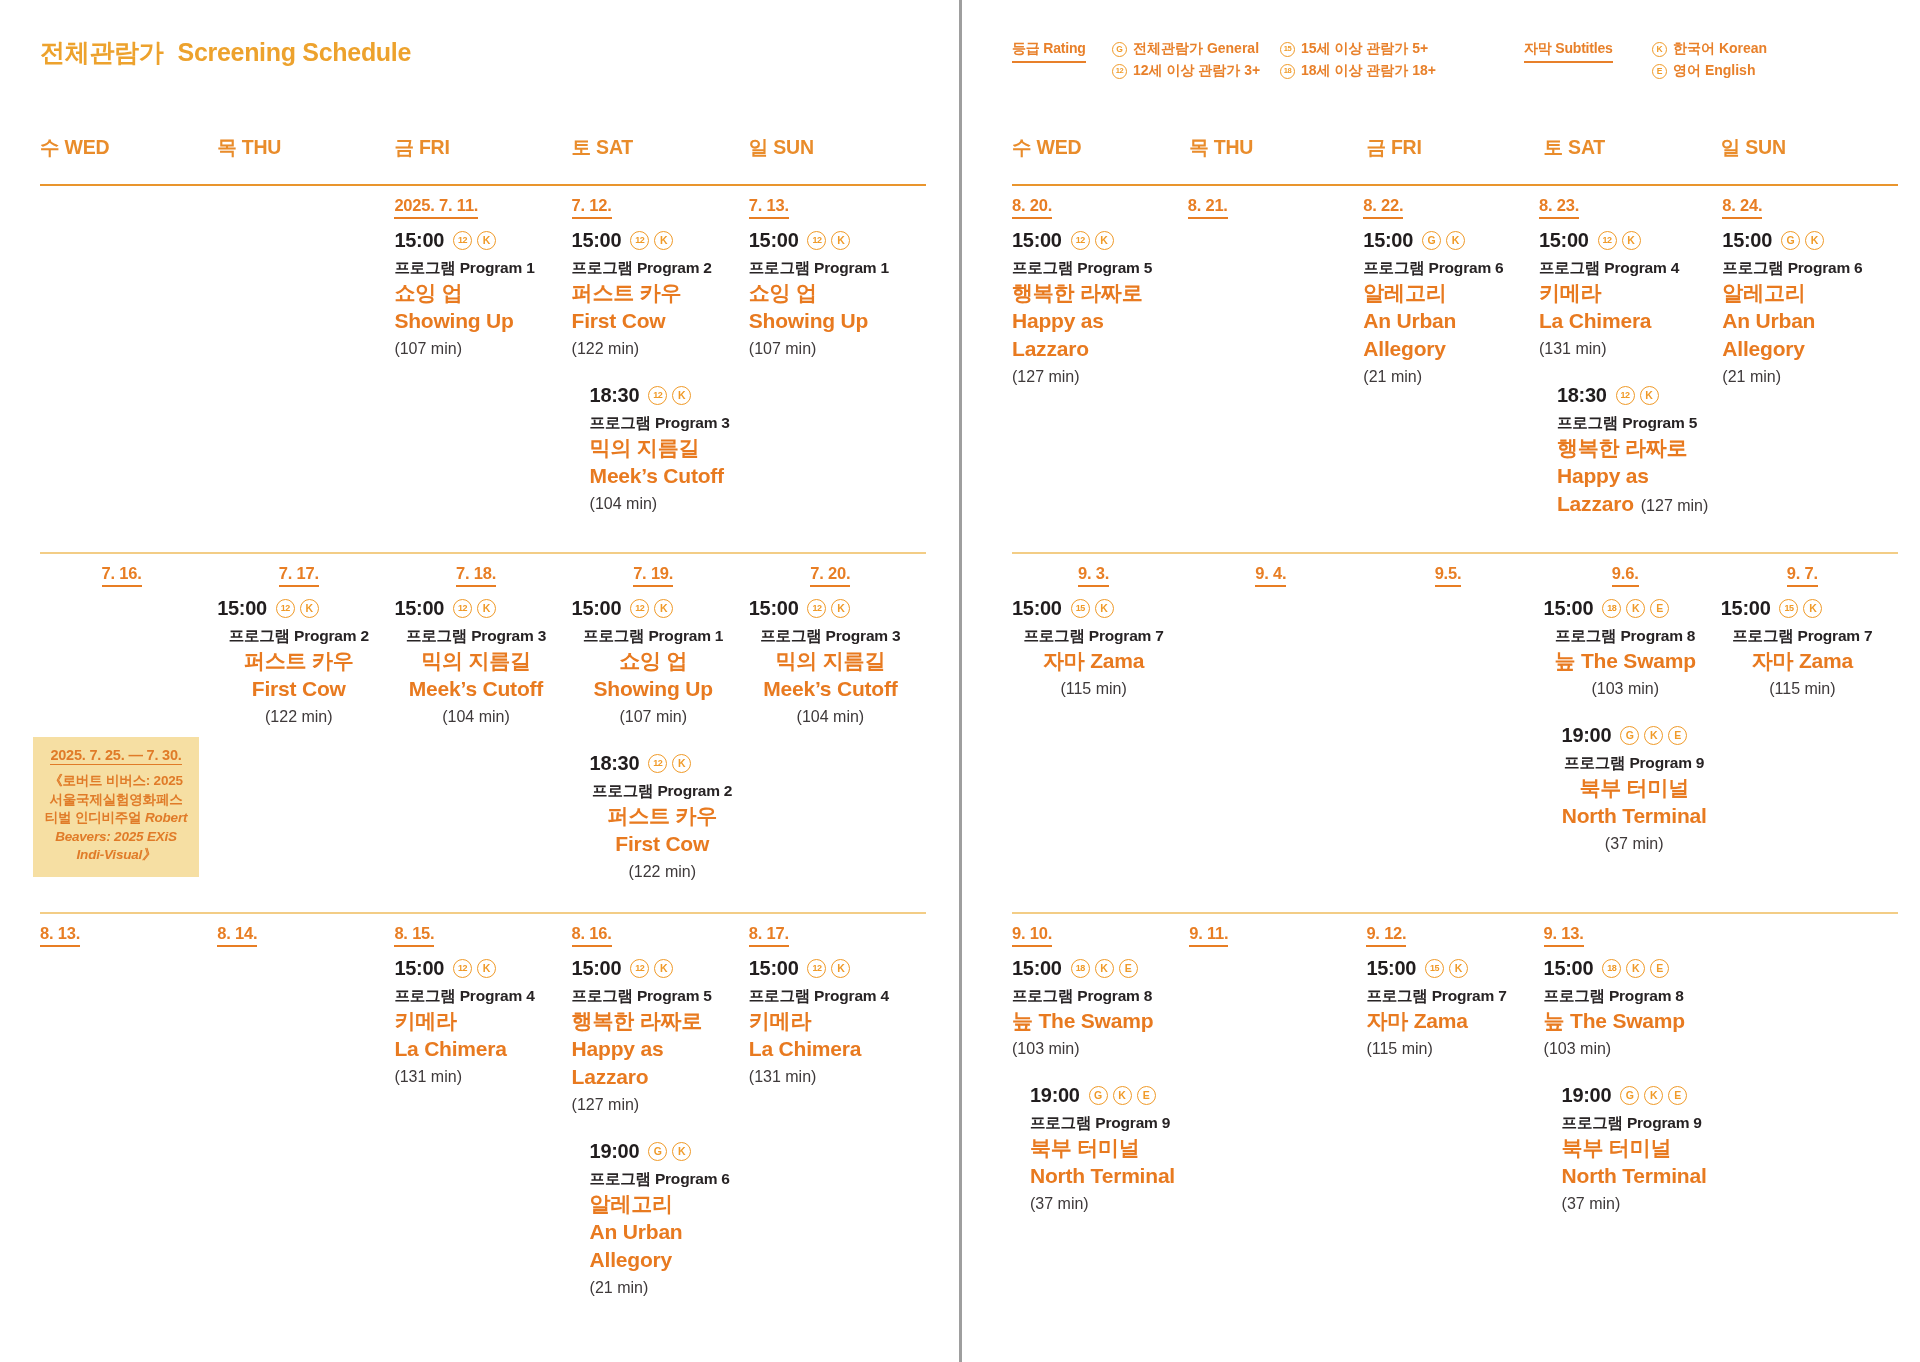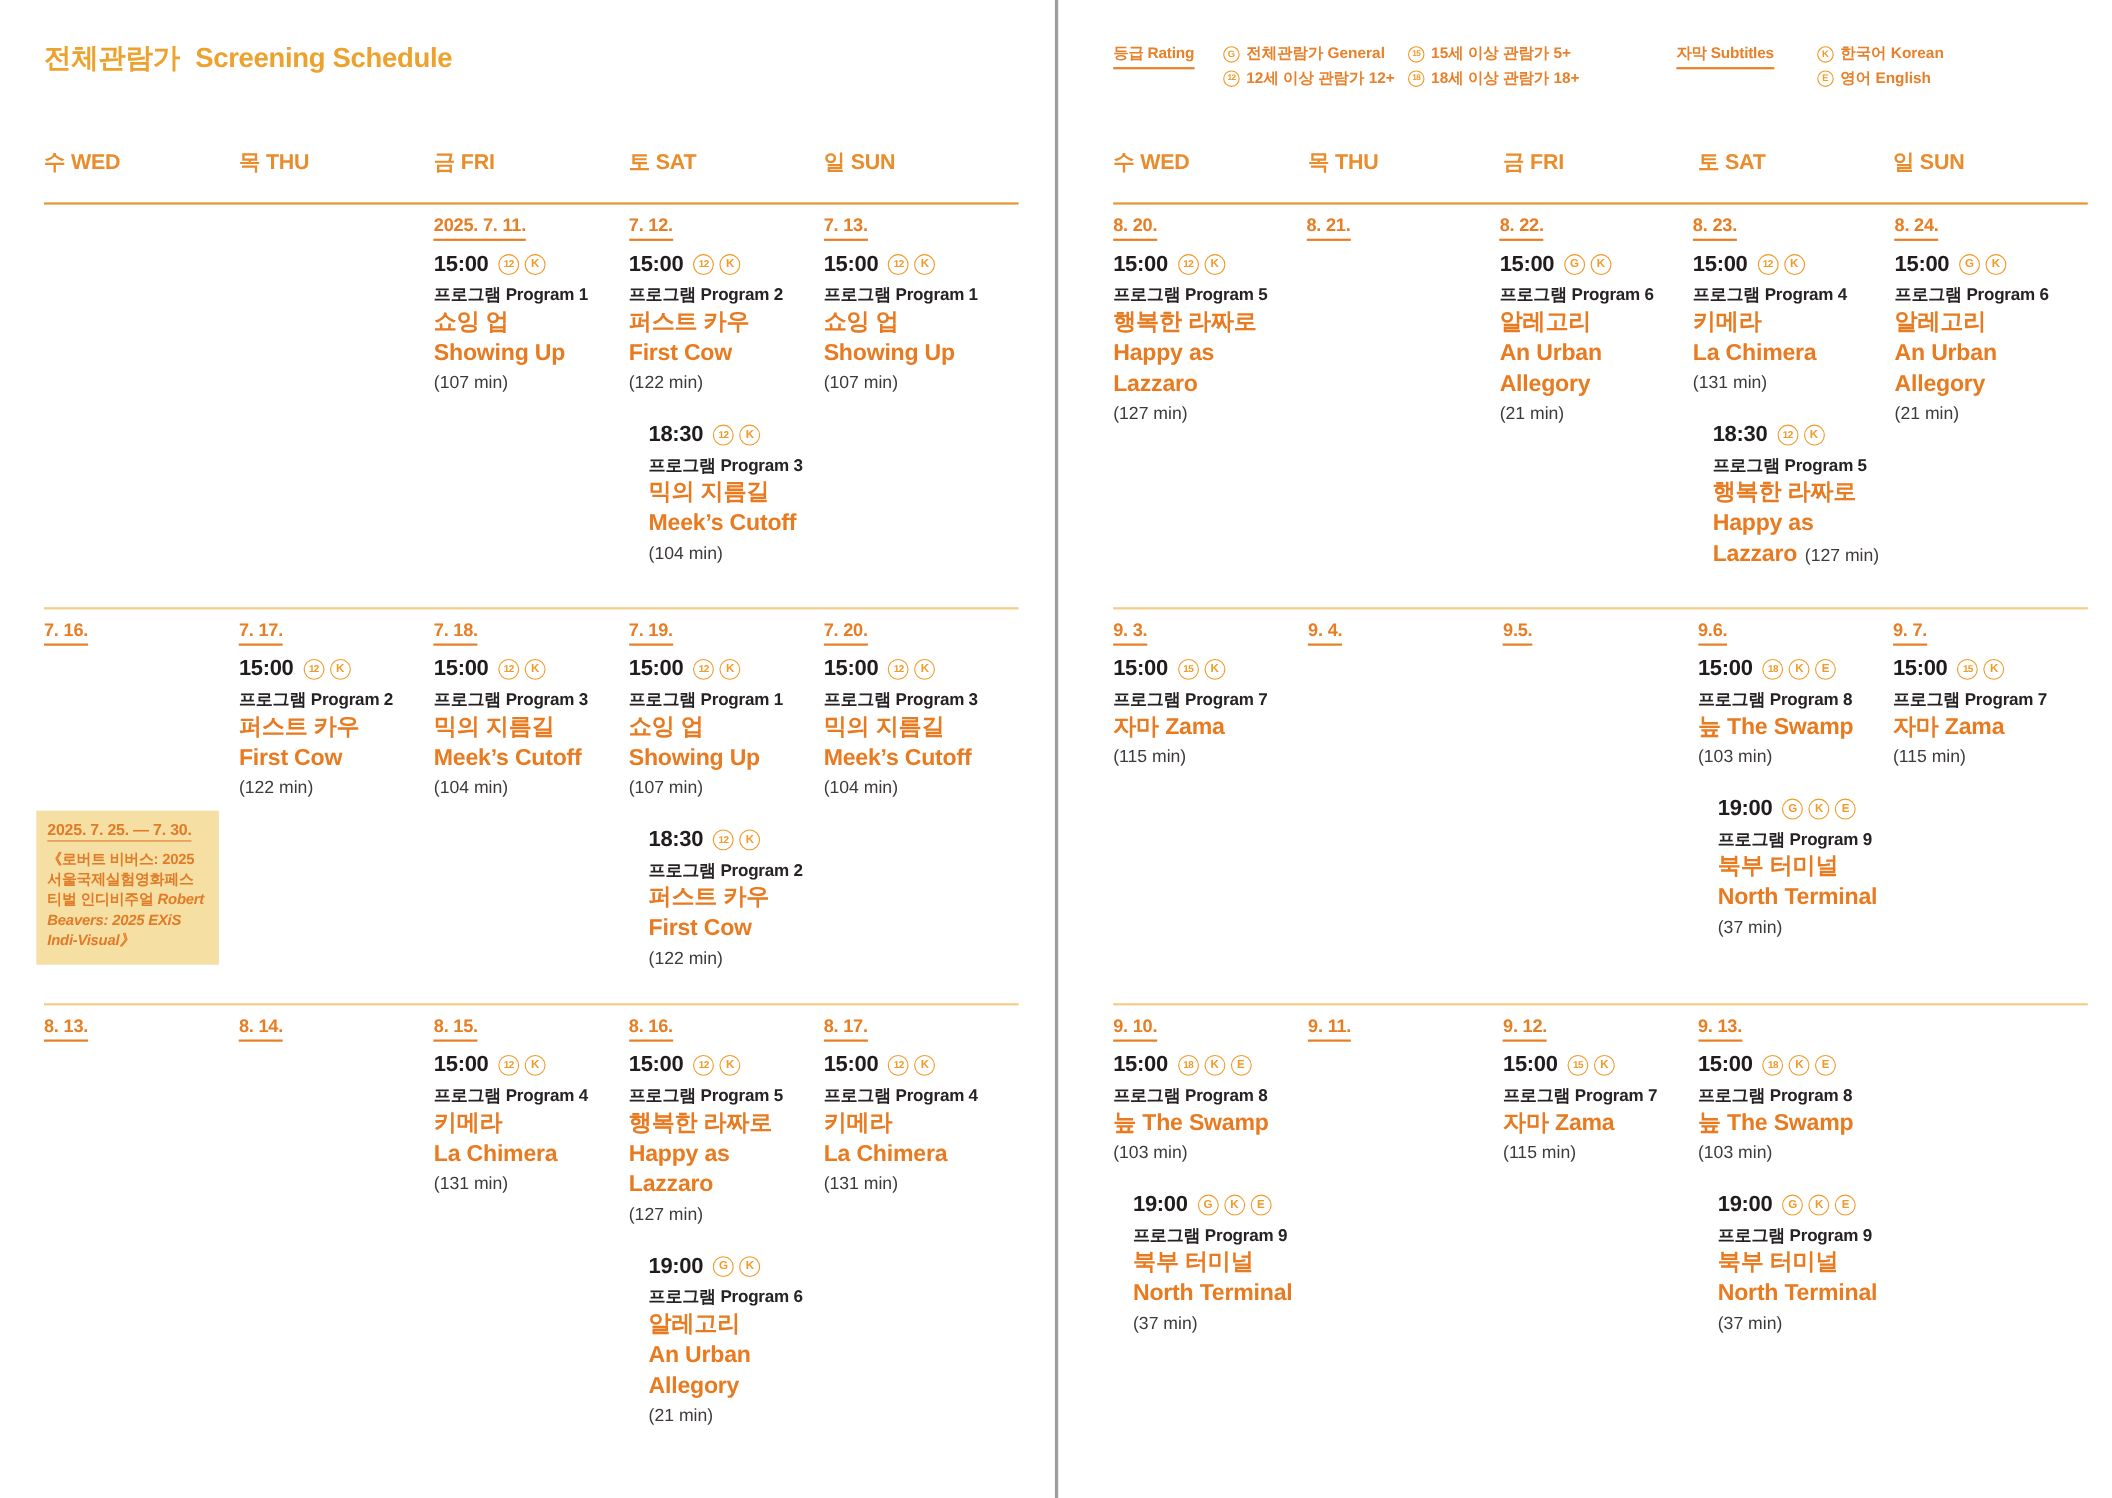--- a/index.html
+++ b/index.html
@@ -35,21 +35,21 @@
   .legend .icn.let{font-size:8.5px;}
 
   
   .day-row{position:absolute;top:134px;left:0;right:0;display:grid;grid-template-columns:repeat(5,1fr);}
   .day-header{font-size:19.5px;font-weight:700;color:#e98c2b;letter-spacing:-0.2px;}
 
   
   .rows{position:absolute;top:184px;bottom:0;left:0;right:0;display:flex;flex-direction:column;}
   .row{display:grid;grid-template-columns:repeat(5,1fr);padding-top:10px;box-sizing:border-box;}
   .row.r0{height:368px;border-top:2.5px solid #e9952d;}
-  .row.r1{height:360px;border-top:2px solid #f3cd86;}
+  .row.r1{height:360px;border-top:2px solid #f3cd86;text-align:center;}
   .row.r2{flex:1;border-top:2px solid #f3cd86;}
   .cell{padding-right:14px;box-sizing:border-box;}
 
   .cell-date{display:inline-block;font-size:16.5px;font-weight:700;color:#e87e24;
     border-bottom:2px solid #e87e24;padding-bottom:2px;margin-bottom:10px;letter-spacing:-0.2px;}
 
   .screening{margin-top:0;}
   .screening + .screening{margin-top:26px;margin-left:18px;}
   .time-row{display:flex;align-items:center;gap:9px;}
   .time-row .icn + .icn{margin-left:-4px;}
@@ -247,21 +247,21 @@
   <div class="page page-right">
     <div class="legend">
       <span class="legend-label" style="left:0;">등급 Rating</span>
       <div class="legend-col" style="left:100px;">
           <div class="legend-item">
             <span class="icn let">G</span>
             <span>전체관람가 General</span>
           </div>
           <div class="legend-item">
             <span class="icn num">12</span>
-            <span>12세 이상 관람가 12+</span>
+            <span>12세 이상 관람가 3+</span>
           </div>
         </div>
       <div class="legend-col" style="left:268px;">
           <div class="legend-item">
             <span class="icn num">15</span>
             <span>15세 이상 관람가 5+</span>
           </div>
           <div class="legend-item">
             <span class="icn num">18</span>
             <span>18세 이상 관람가 18+</span>

